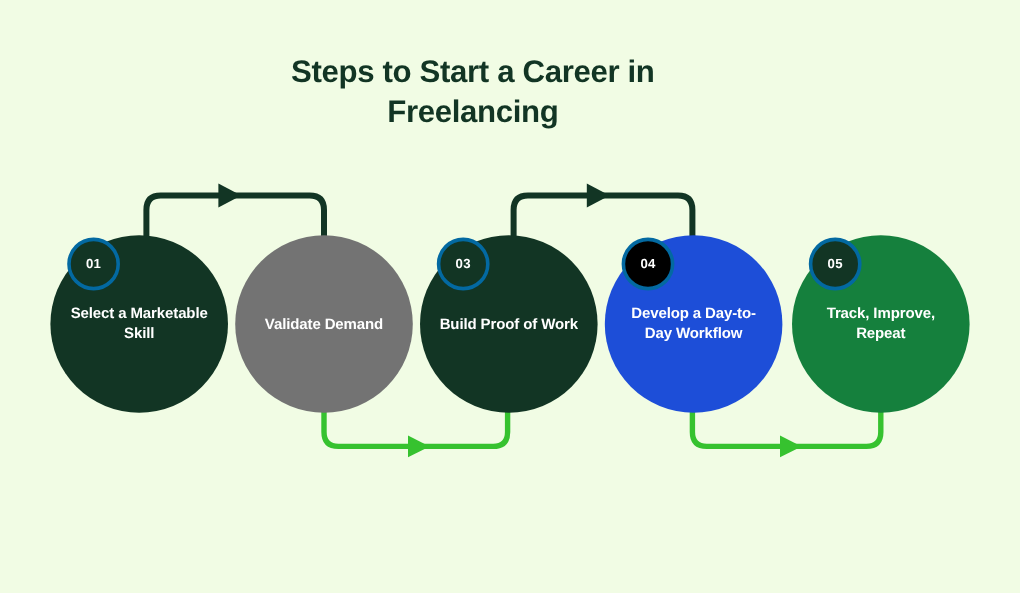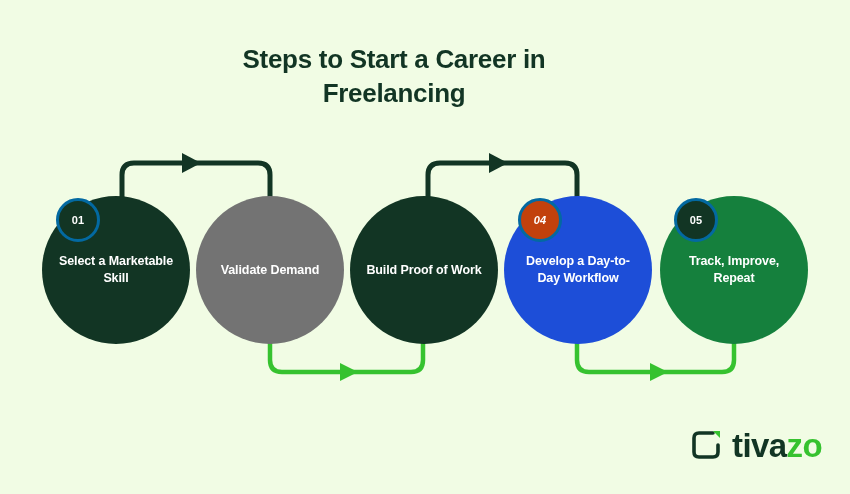--- a/index.html
+++ b/index.html
@@ -163,47 +163,39 @@
   <div class="step" style="left:196px; top:196px; width:148px; height:148px;">
     <div class="step-circle" style="width:148px; height:148px; background:#737373;">
       <span class="step-label">Validate Demand</span>
     </div>
   </div>
 
   <div class="step" style="left:350px; top:196px; width:148px; height:148px;">
     <div class="step-circle" style="width:148px; height:148px; background:#123524;">
       <span class="step-label">Build Proof of Work</span>
     </div>
+    <div class="step-badge" style="left:14px; top:2px; background:#123524;">
+      <span class="step-badge-text">03</span>
+    </div>
   </div>
 
   <div class="step" style="left:504px; top:196px; width:148px; height:148px;">
     <div class="step-circle" style="width:148px; height:148px; background:#1d4ed8;">
       <span class="step-label">Develop a Day-to-
 Day Workflow</span>
     </div>
-    <div class="step-badge" style="left:14px; top:2px; background:#c2410c;font-style:italic;">
+    <div class="step-badge" style="left:14px; top:2px; background:#000000;">
       <span class="step-badge-text">04</span>
     </div>
   </div>
 
   <div class="step" style="left:660px; top:196px; width:148px; height:148px;">
     <div class="step-circle" style="width:148px; height:148px; background:#15803d;">
       <span class="step-label">Track, Improve,
 Repeat</span>
     </div>
     <div class="step-badge" style="left:14px; top:2px; background:#123524;">
       <span class="step-badge-text">05</span>
     </div>
   </div>
 
-  <div class="logo">
-    <span class="logo-mark">
-      <svg viewBox="0 0 34 34" width="34" height="34">
-        <path d="M 24 5 L 10 5 Q 5 5 5 10 L 5 24 Q 5 29 10 29 L 24 29 Q 29 29 29 24 L 29 17" fill="none" stroke="#123524" stroke-width="3.6" stroke-linecap="round"></path>
-        <polygon points="24,3 31,3 31,10" fill="#36c22f"></polygon>
-      </svg>
-    </span>
-    <span class="logo-text">
-      <span class="t1">tiva</span><span class="t2">zo</span>
-    </span>
-  </div>
 
 </div>
 
 </body></html>

